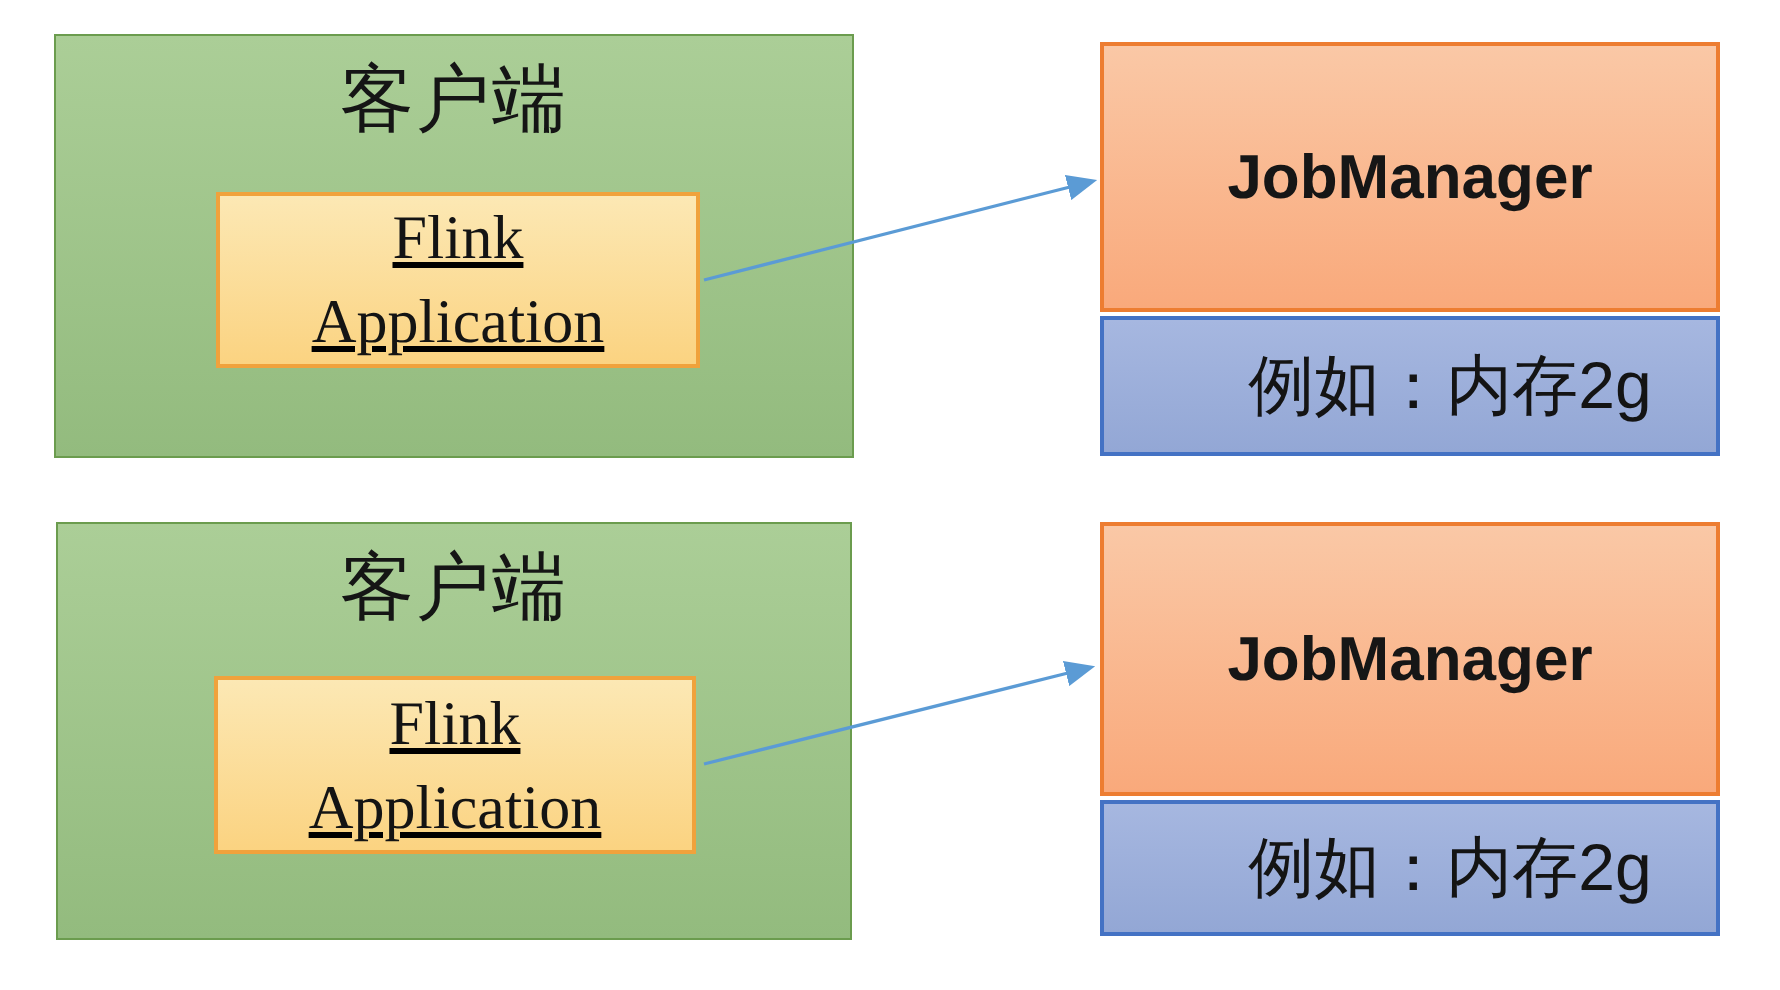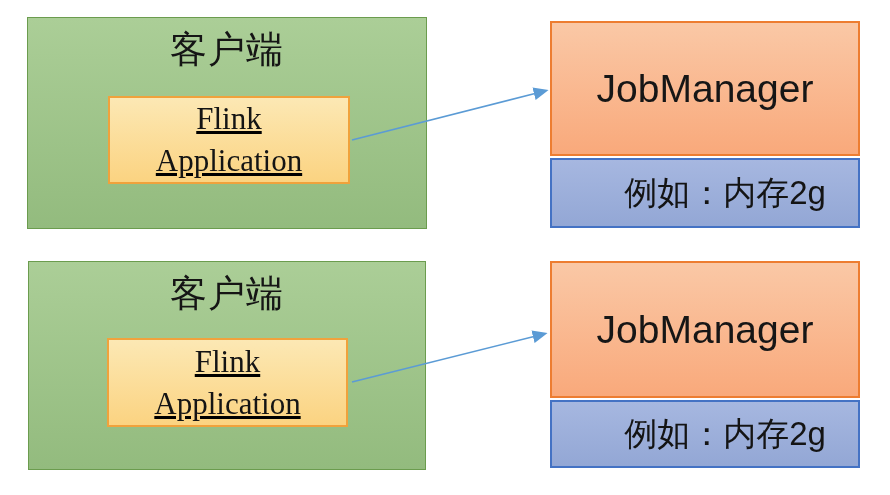--- a/index.html
+++ b/index.html
@@ -48,22 +48,23 @@
 
   
   .jobmanager-box {
     background: linear-gradient(180deg, var(--orange_top, #fac8a6) 0%, var(--orange_bottom, #f9a97b) 100%);
     border: 2px solid var(--orange_border, #ed7d31);
     display: flex;
     align-items: center;
     justify-content: center;
   }
   .jobmanager-label {
-    font-size: 39px;
+    font-size: 31px;
     color: #161616;
+    font-weight: bold;
   }
 
   
   .memory-box {
     background: linear-gradient(180deg, var(--blue_top, #a6b7e0) 0%, var(--blue_bottom, #93a7d5) 100%);
     border: 2px solid var(--blue_border, #4472c4);
     display: flex;
     align-items: center;
     justify-content: center;
     padding-left: 40px;

